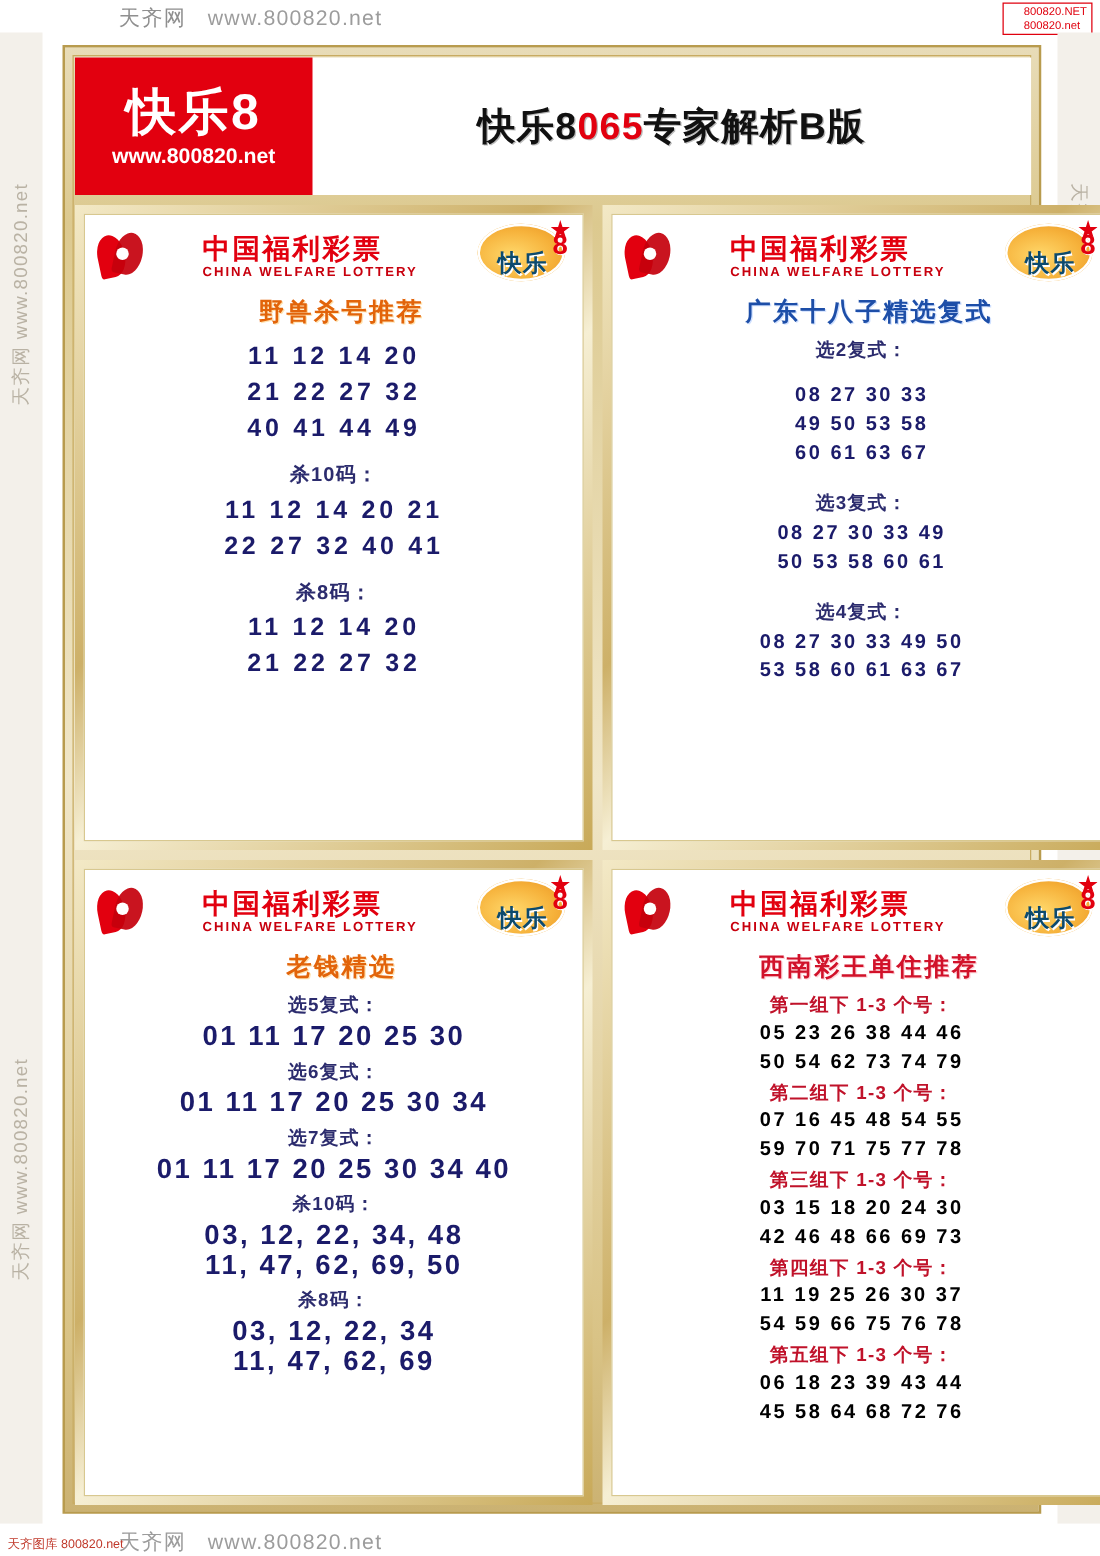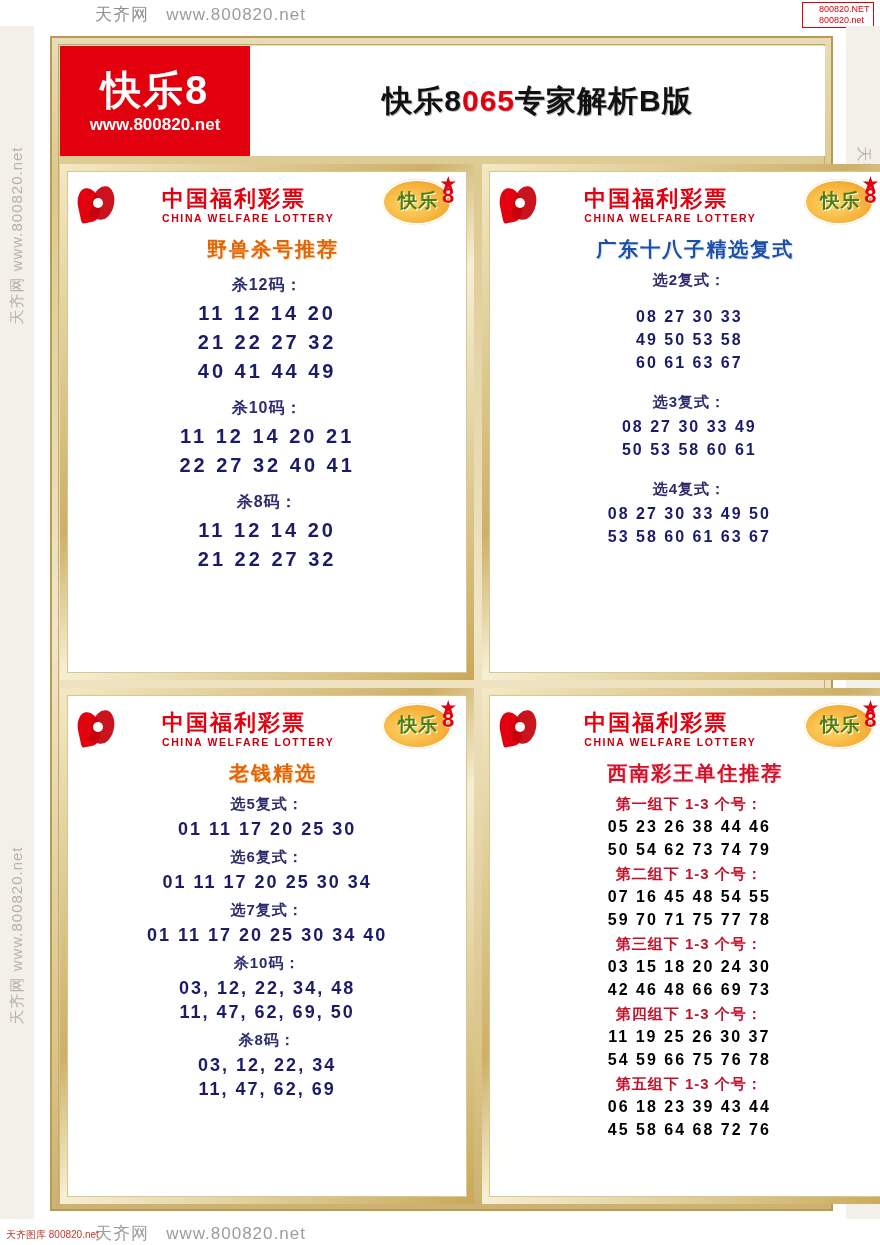--- a/index.html
+++ b/index.html
@@ -220,22 +220,22 @@
     margin-left: 4px;
   }
   .kl8-badge .burst {
     position: absolute; right: 6px; top: 0;
     width: 70px; height: 46px;
     background: radial-gradient(ellipse at 40% 55%, #ffd86b 0%, #f6b23b 55%, #e88f1d 100%);
     border-radius: 50%;
     box-shadow: 0 0 0 2px #fff inset;
   }
   .kl8-badge .kl-cn {
-    position: absolute; right: 20px; top: 9px;
-    font-size: 19px; font-weight: bold; color: #4d7c0f;
+    position: absolute; right: 20px; top: 19px;
+    font-size: 19px; font-weight: bold; color: #0c4a6e;
     text-shadow: 1px 1px 0 #fff;
     letter-spacing: 1px;
   }
   .kl8-badge .kl-8 {
     position: absolute; right: 4px; top: 4px;
     font-size: 22px; font-weight: bold; color: #e2000f;
     text-shadow: 1px 1px 0 #fff;
   }
   .kl8-badge .deco {
     position: absolute; right: 2px; top: -3px;
@@ -275,21 +275,21 @@
     letter-spacing: 2px;
     line-height: 25px;
   }
   .nums.red { color: #000000; }
   .gap { height: 12px; }
 
   
   .card.c1 .nums { font-size: 20px; line-height: 29px; letter-spacing: 3px; }
   .card.c1 .lbl { font-size: 16px; margin-top: 12px; }
   .card.c2 .nums { font-size: 16px; line-height: 23px; }
-  .card.c3 .nums { font-size: 18px; line-height: 24px; }
+  .card.c3 .nums { font-size: 22px; line-height: 24px; }
   .card.c4 .lbl { font-size: 15px; margin: 4px 0 1px 0; }
   .card.c4 .nums { font-size: 16px; line-height: 23px; }
 </style>
 </head>
 <body>
 
 <div class="page">
 
   <div class="topbar">
     <div class="topbar-text">
@@ -341,21 +341,20 @@
             </div>
             <div class="kl8-badge">
               <div class="burst"></div>
               <div class="deco"></div>
               <div class="kl-cn">快乐</div>
               <div class="kl-8">8</div>
             </div>
           </div>
           <div class="card-title t-orange">野兽杀号推荐</div>
           <div class="card-body">
-            <div class="lbl">杀12码：</div>
             <div class="nums">11 12 14 20</div>
             <div class="nums">21 22 27 32</div>
             <div class="nums">40 41 44 49</div>
 
             <div class="lbl">杀10码：</div>
             <div class="nums">11 12 14 20 21</div>
             <div class="nums">22 27 32 40 41</div>
 
             <div class="lbl">杀8码：</div>
             <div class="nums">11 12 14 20</div>

